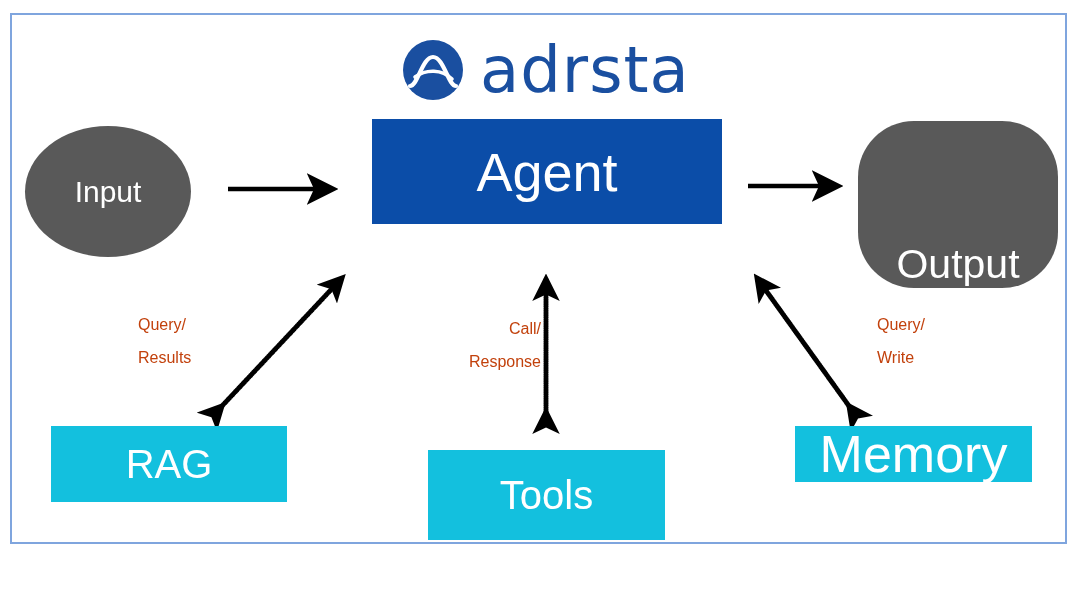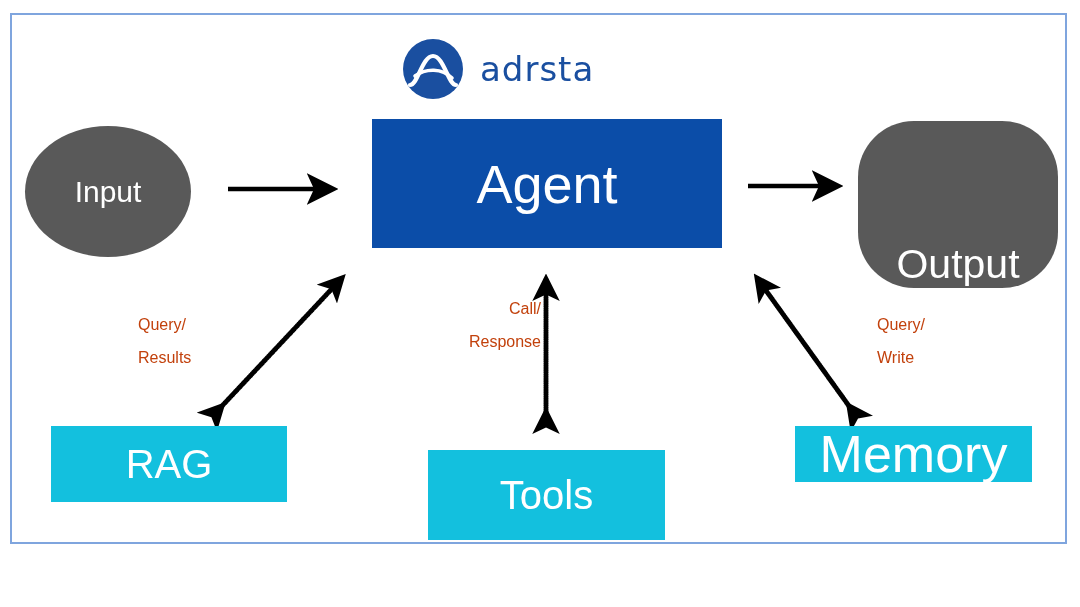--- a/index.html
+++ b/index.html
@@ -36,21 +36,21 @@
     display: flex;
     align-items: center;
     gap: 16px;
   }
   #brand-mark {
     width: 62px;
     height: 62px;
     display: block;
   }
   #brand-name {
-    font-size: 34px;
+    font-size: 64px;
     line-height: 1;
     letter-spacing: 1px;
     color: #1a4fa0;
     font-family: "DejaVu Sans", sans-serif;
     font-weight: 400;
     white-space: nowrap;
   }
   
   .node {
     position: absolute;
@@ -69,21 +69,21 @@
     width: 166px;
     height: 131px;
     background: #595959;
     border-radius: 50%;
     font-size: 30px;
   }
   #node-agent {
     left: 372px;
     top: 119px;
     width: 350px;
-    height: 129px;
+    height: 105px;
     background: #0b4da8;
     font-size: 54px;
   }
   #node-output {
     left: 858px;
     top: 121px;
     width: 200px;
     height: 167px;
     background: #595959;
     border-radius: 56px;
@@ -123,21 +123,21 @@
     font-family: Liberation Sans, sans-serif;
     white-space: pre-line;
   }
   #label-query {
     left: 138px;
     top: 308px;
     text-align: left;
   }
   #label-call {
     left: 411px;
-    top: 292px;
+    top: 312px;
     text-align: right;
     width: 130px;
   }
   #label-read {
     left: 877px;
     top: 308px;
     text-align: left;
   }
   
   #edges {

